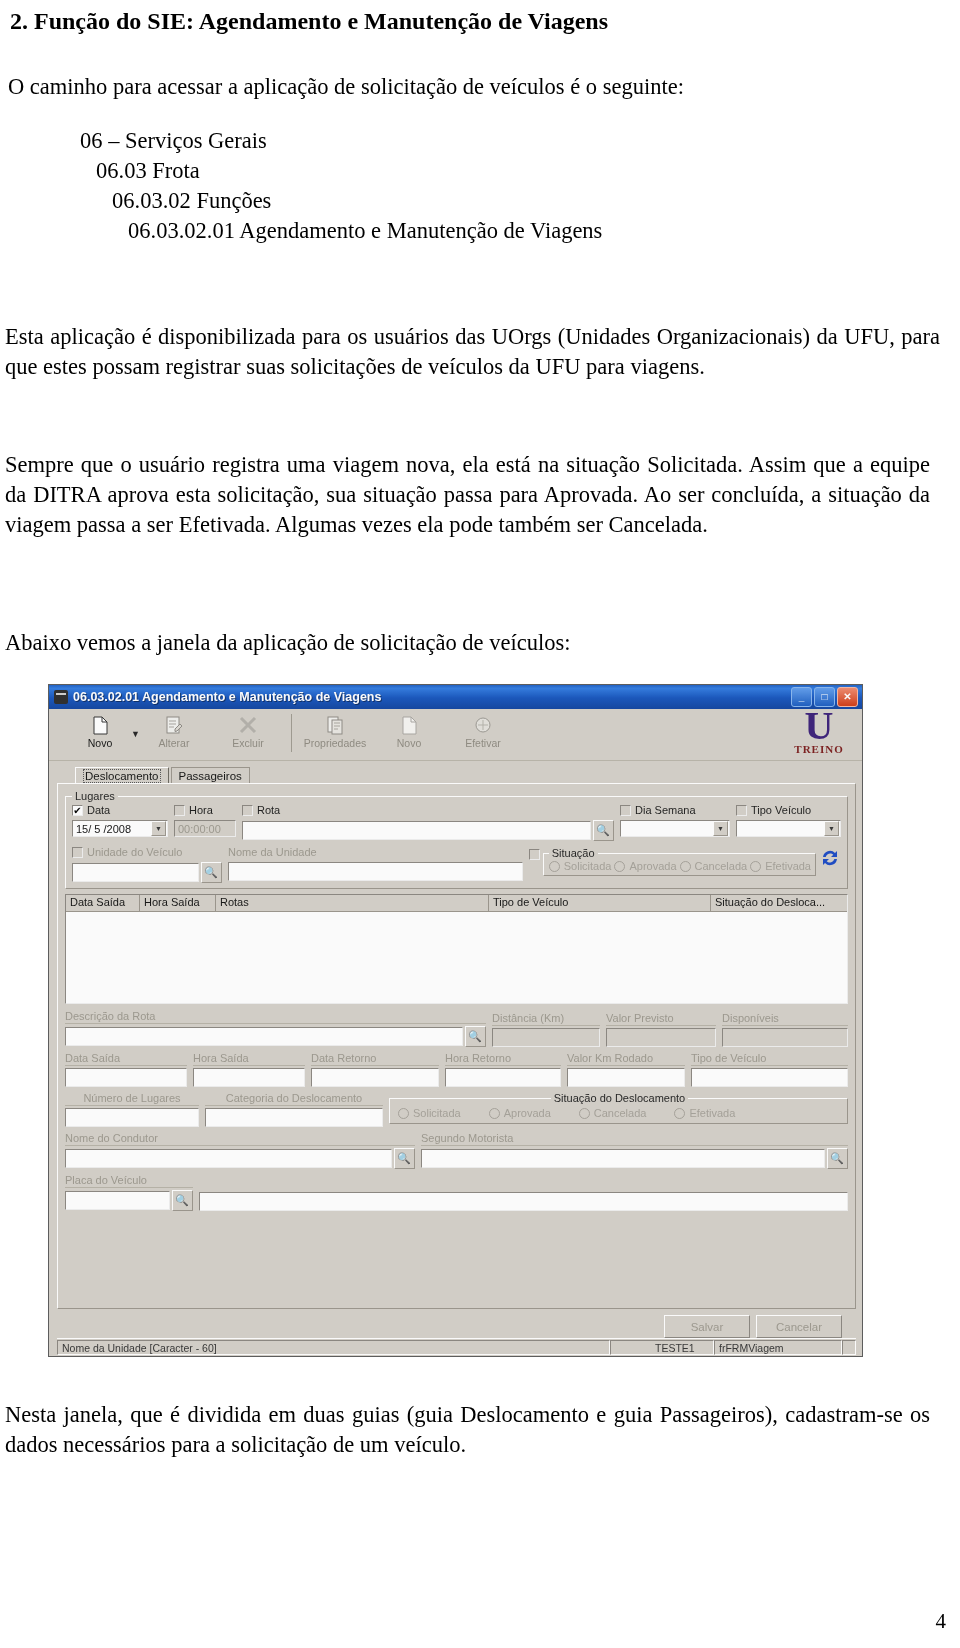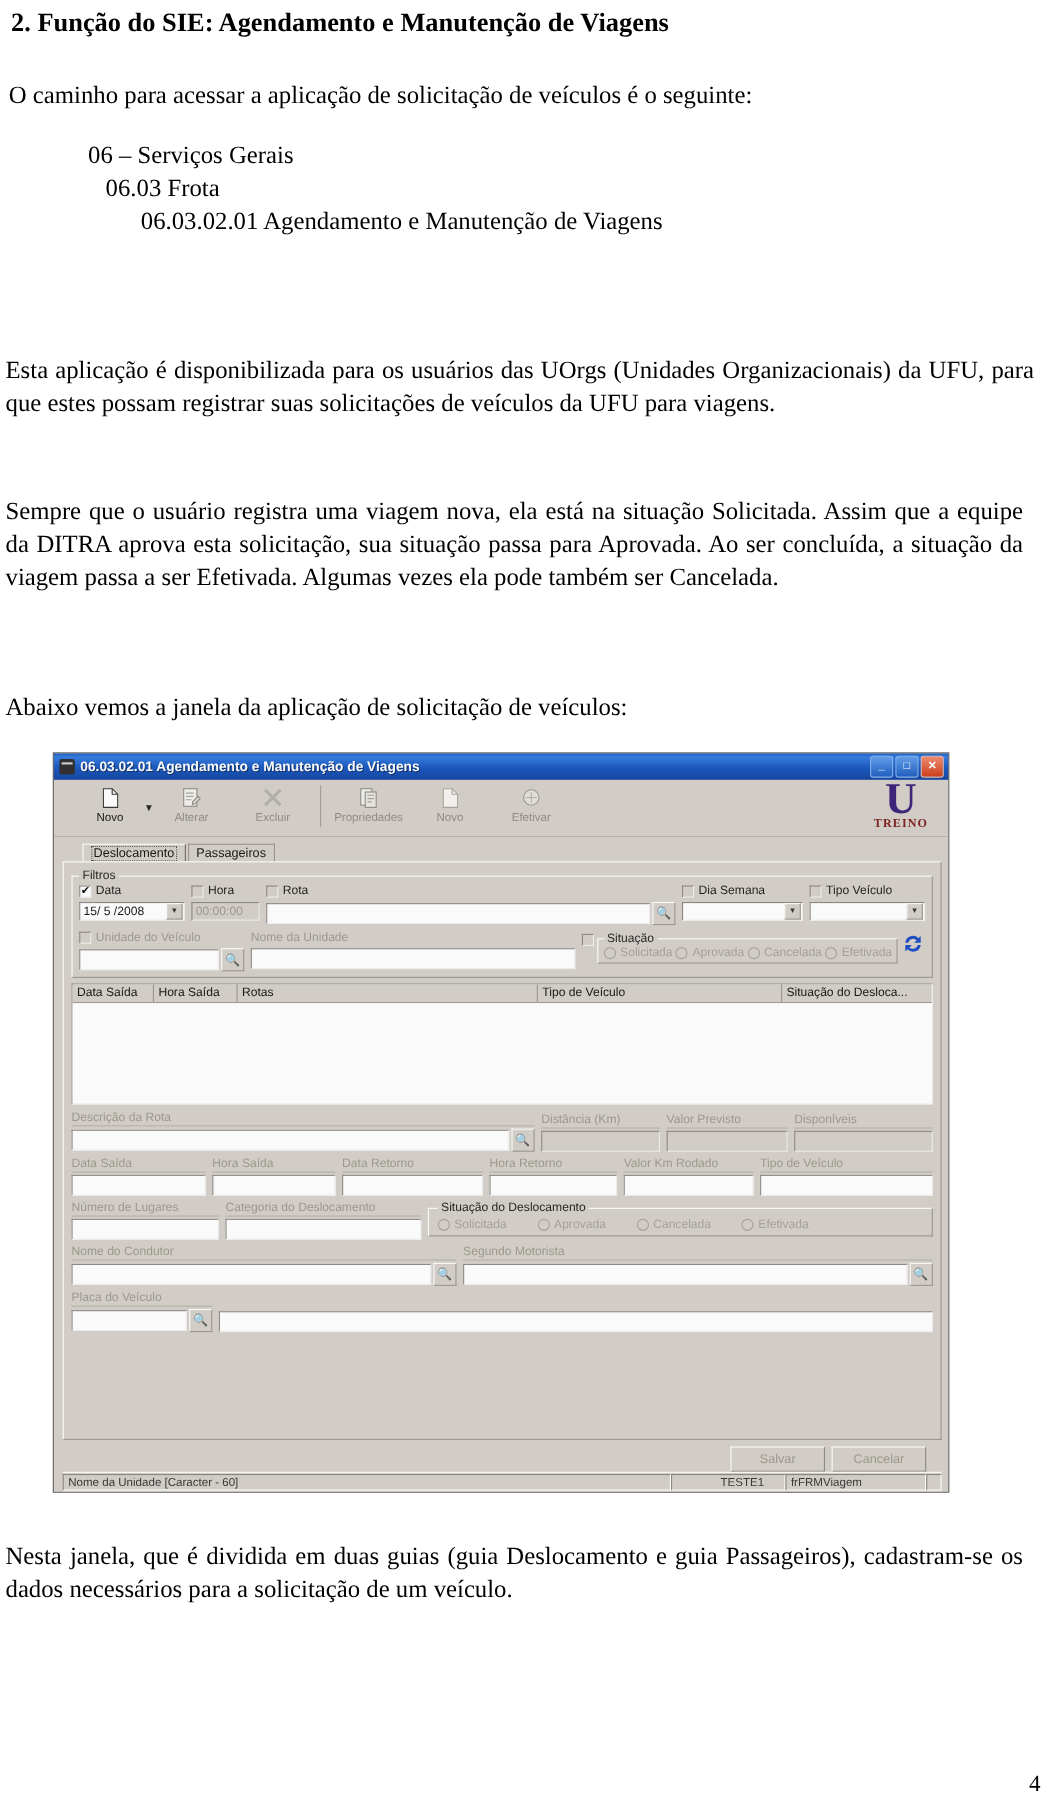--- a/index.html
+++ b/index.html
@@ -213,20 +213,21 @@
 
 <div class="page">
 
   <div class="doc-title">2. Função do SIE: Agendamento e Manutenção de Viagens</div>
 
   <div class="para intro">O caminho para acessar a aplicação de solicitação de veículos é o seguinte:</div>
 
   <div class="path-list">
     <div class="p1">06 – Serviços Gerais</div>
     <div class="p2">06.03 Frota</div>
+    <div class="p3">06.03.02 Funções</div>
     <div class="p4">06.03.02.01 Agendamento e Manutenção de Viagens</div>
   </div>
 
   <div class="para para-a">Esta aplicação é disponibilizada para os usuários das UOrgs (Unidades Organizacionais) da UFU, para que estes possam registrar suas solicitações de veículos da UFU para viagens.</div>
   <div class="para para-b">Sempre que o usuário registra uma viagem nova, ela está na situação Solicitada. Assim que a equipe da DITRA aprova esta solicitação, sua situação passa para Aprovada. Ao ser concluída, a situação da viagem passa a ser Efetivada. Algumas vezes ela pode também ser Cancelada.</div>
   <div class="para para-c">Abaixo vemos a janela da aplicação de solicitação de veículos:</div>
 
   <div class="app-window">
 
     <div class="titlebar">
@@ -315,21 +316,21 @@
     <div class="clientarea">
 
       <div class="tabstrip">
         <div class="tab active"><span class="sel">Deslocamento</span></div>
         <div class="tab"><span>Passageiros</span></div>
       </div>
 
       <div class="panel">
 
         <fieldset class="grp">
-          <legend>Filtros</legend>
+          <legend>Lugares</legend>
 
           <div class="row" style="align-items:flex-start;">
             <div class="fld" style="width:96px;">
               <div class="cbrow">
                 <span class="cb">✔</span>
                 <span class="cap dark">Data</span>
               </div>
               <div class="dd" style="margin-top:3px;">
                 <span class="inp" style="border:none;background:transparent;color:#111;flex:1 1 auto;height:15px;">15/ 5 /2008</span>
                 <span class="arrowbox">▼</span>
@@ -489,21 +490,21 @@
             <div class="fld" style="width:118px;">
               <div class="cap cap-u">Valor Km Rodado</div>
               <div class="inp white" style="margin-top:2px;height:19px;"></div>
             </div>
             <div class="fld" style="flex:1 1 auto;">
               <div class="cap cap-u">Tipo de Veículo</div>
               <div class="inp white" style="margin-top:2px;height:19px;"></div>
             </div>
           </div>
 
-          <div class="row" style="align-items:flex-start;">
+          <div class="row" style="align-items:flex-start;text-align:center;">
             <div class="fld" style="width:134px;">
               <div class="cap cap-u">Número de Lugares</div>
               <div class="inp white" style="margin-top:2px;height:19px;"></div>
             </div>
             <div class="fld" style="width:178px;">
               <div class="cap cap-u">Categoria do Deslocamento</div>
               <div class="inp white" style="margin-top:2px;height:19px;"></div>
             </div>
             <fieldset class="grp" style="flex:1 1 auto;padding:1px 6px 4px 8px;">
               <legend>Situação do Deslocamento</legend>

